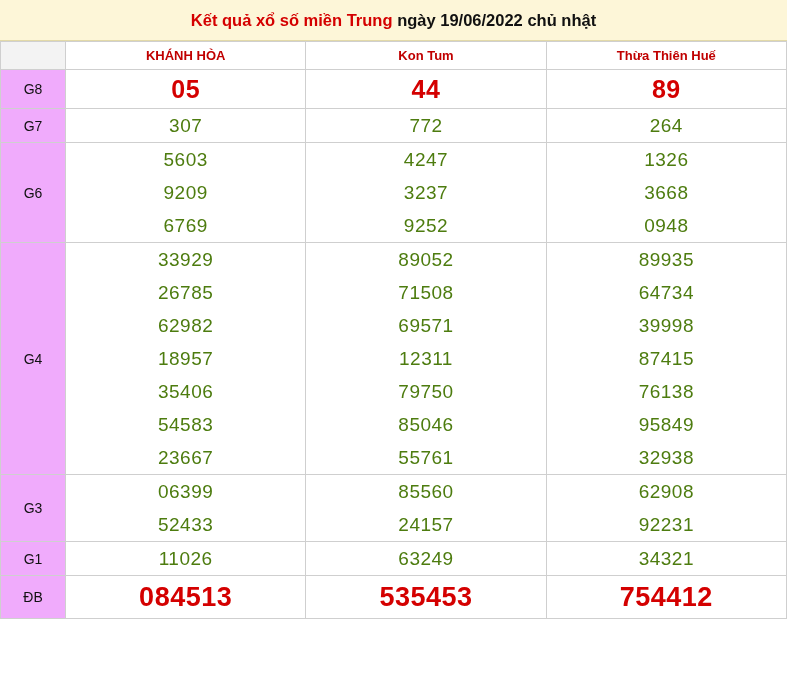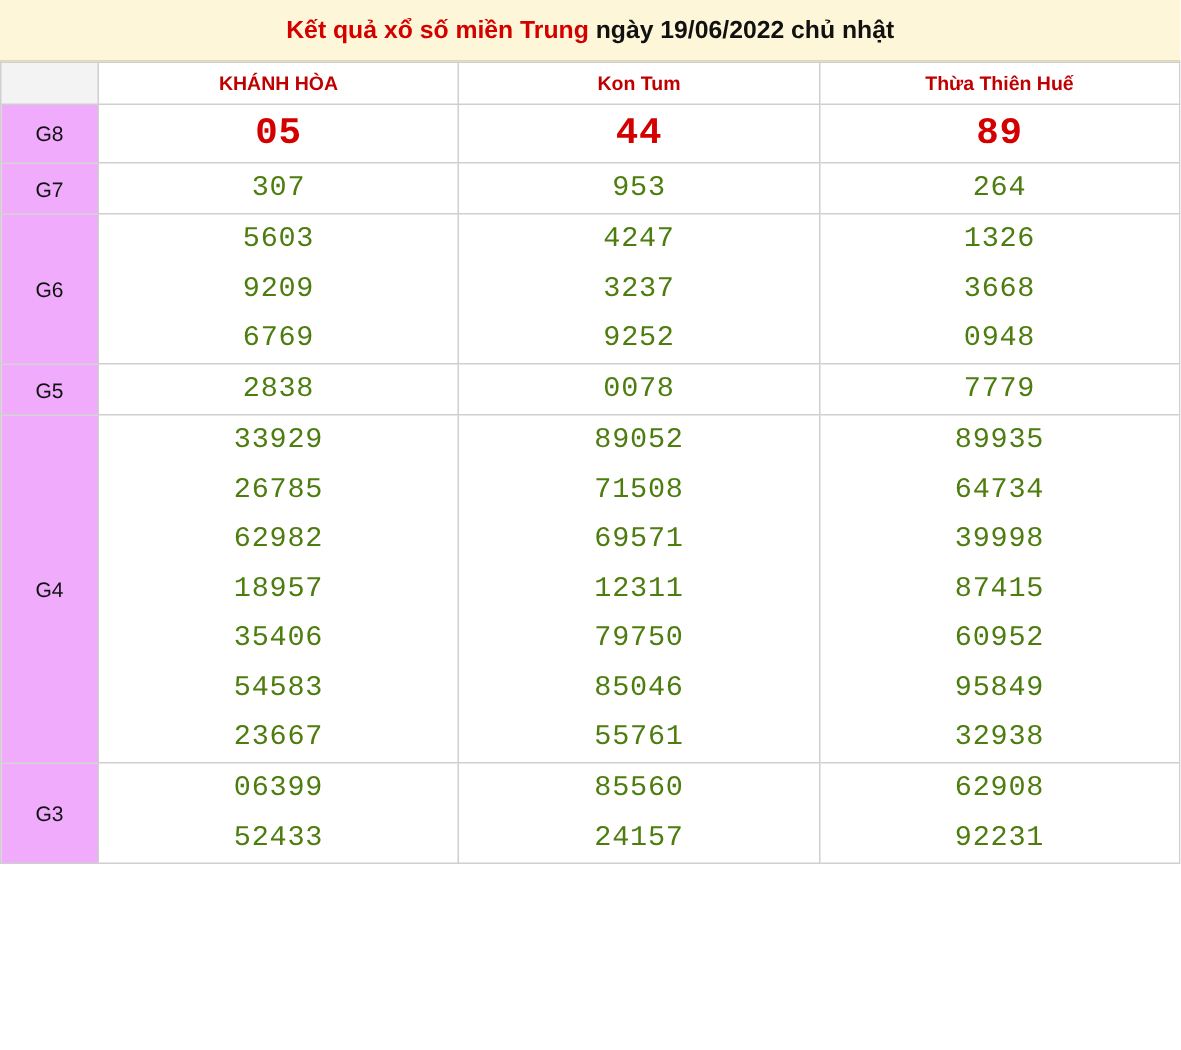--- a/index.html
+++ b/index.html
@@ -71,21 +71,20 @@
   }
   td.cell {
     background: #ffffff;
     padding: 0;
   }
   td.cell .nums {
     display: flex;
     flex-direction: column;
     justify-content: center;
     align-items: center;
-    font-family: Liberation Mono, monospace;
   }
   td.cell .nums span {
     display: block;
     font-size: 19px;
     color: #4d7c0f;
     line-height: 33px;
     letter-spacing: 0.5px;
   }
   
   tr.g8 td.cell .nums span {
@@ -158,21 +157,21 @@
 
       <tr class="g7">
         <td class="label">G7</td>
         <td class="cell">
           <div class="nums">
             <span>307</span>
           </div>
         </td>
         <td class="cell">
           <div class="nums">
-            <span>953</span>
+            <span>772</span>
           </div>
         </td>
         <td class="cell">
           <div class="nums">
             <span>264</span>
           </div>
         </td>
       </tr>
 
       <tr class="g6">
@@ -193,38 +192,20 @@
         </td>
         <td class="cell">
           <div class="nums">
             <span>1326</span>
             <span>3668</span>
             <span>0948</span>
           </div>
         </td>
       </tr>
 
-      <tr class="g5">
-        <td class="label">G5</td>
-        <td class="cell">
-          <div class="nums">
-            <span>2838</span>
-          </div>
-        </td>
-        <td class="cell">
-          <div class="nums">
-            <span>0078</span>
-          </div>
-        </td>
-        <td class="cell">
-          <div class="nums">
-            <span>7779</span>
-          </div>
-        </td>
-      </tr>
 
       <tr class="g4">
         <td class="label">G4</td>
         <td class="cell">
           <div class="nums">
             <span>33929</span>
             <span>26785</span>
             <span>62982</span>
             <span>18957</span>
             <span>35406</span>
@@ -242,21 +223,21 @@
             <span>85046</span>
             <span>55761</span>
           </div>
         </td>
         <td class="cell">
           <div class="nums">
             <span>89935</span>
             <span>64734</span>
             <span>39998</span>
             <span>87415</span>
-            <span>60952</span>
+            <span>76138</span>
             <span>95849</span>
             <span>32938</span>
           </div>
         </td>
       </tr>
 
       <tr class="g3">
         <td class="label">G3</td>
         <td class="cell">
           <div class="nums">
@@ -272,20 +253,56 @@
         </td>
         <td class="cell">
           <div class="nums">
             <span>62908</span>
             <span>92231</span>
           </div>
         </td>
       </tr>
 
 
-
+      <tr class="g1">
+        <td class="label">G1</td>
+        <td class="cell">
+          <div class="nums">
+            <span>11026</span>
+          </div>
+        </td>
+        <td class="cell">
+          <div class="nums">
+            <span>63249</span>
+          </div>
+        </td>
+        <td class="cell">
+          <div class="nums">
+            <span>34321</span>
+          </div>
+        </td>
+      </tr>
+
+      <tr class="db">
+        <td class="label">ĐB</td>
+        <td class="cell">
+          <div class="nums">
+            <span>084513</span>
+          </div>
+        </td>
+        <td class="cell">
+          <div class="nums">
+            <span>535453</span>
+          </div>
+        </td>
+        <td class="cell">
+          <div class="nums">
+            <span>754412</span>
+          </div>
+        </td>
+      </tr>
 
     </tbody>
   </table>
 
   <div class="bottom-strip"></div>
 
 </div>
 
 </body></html>

